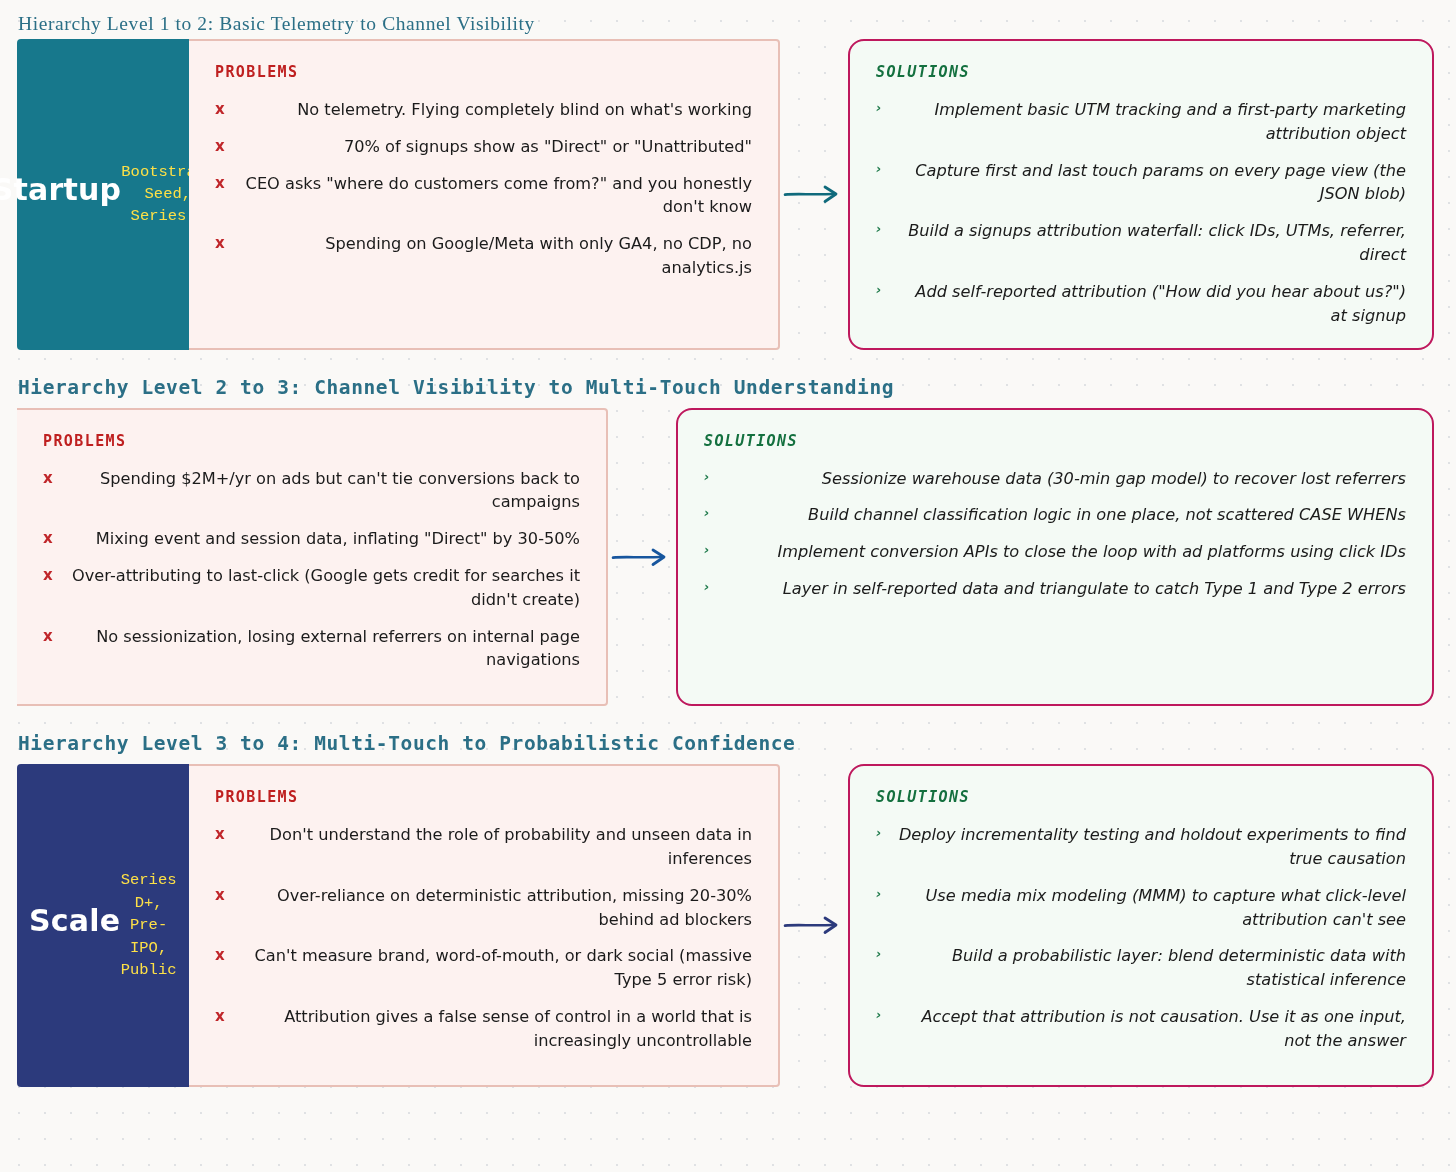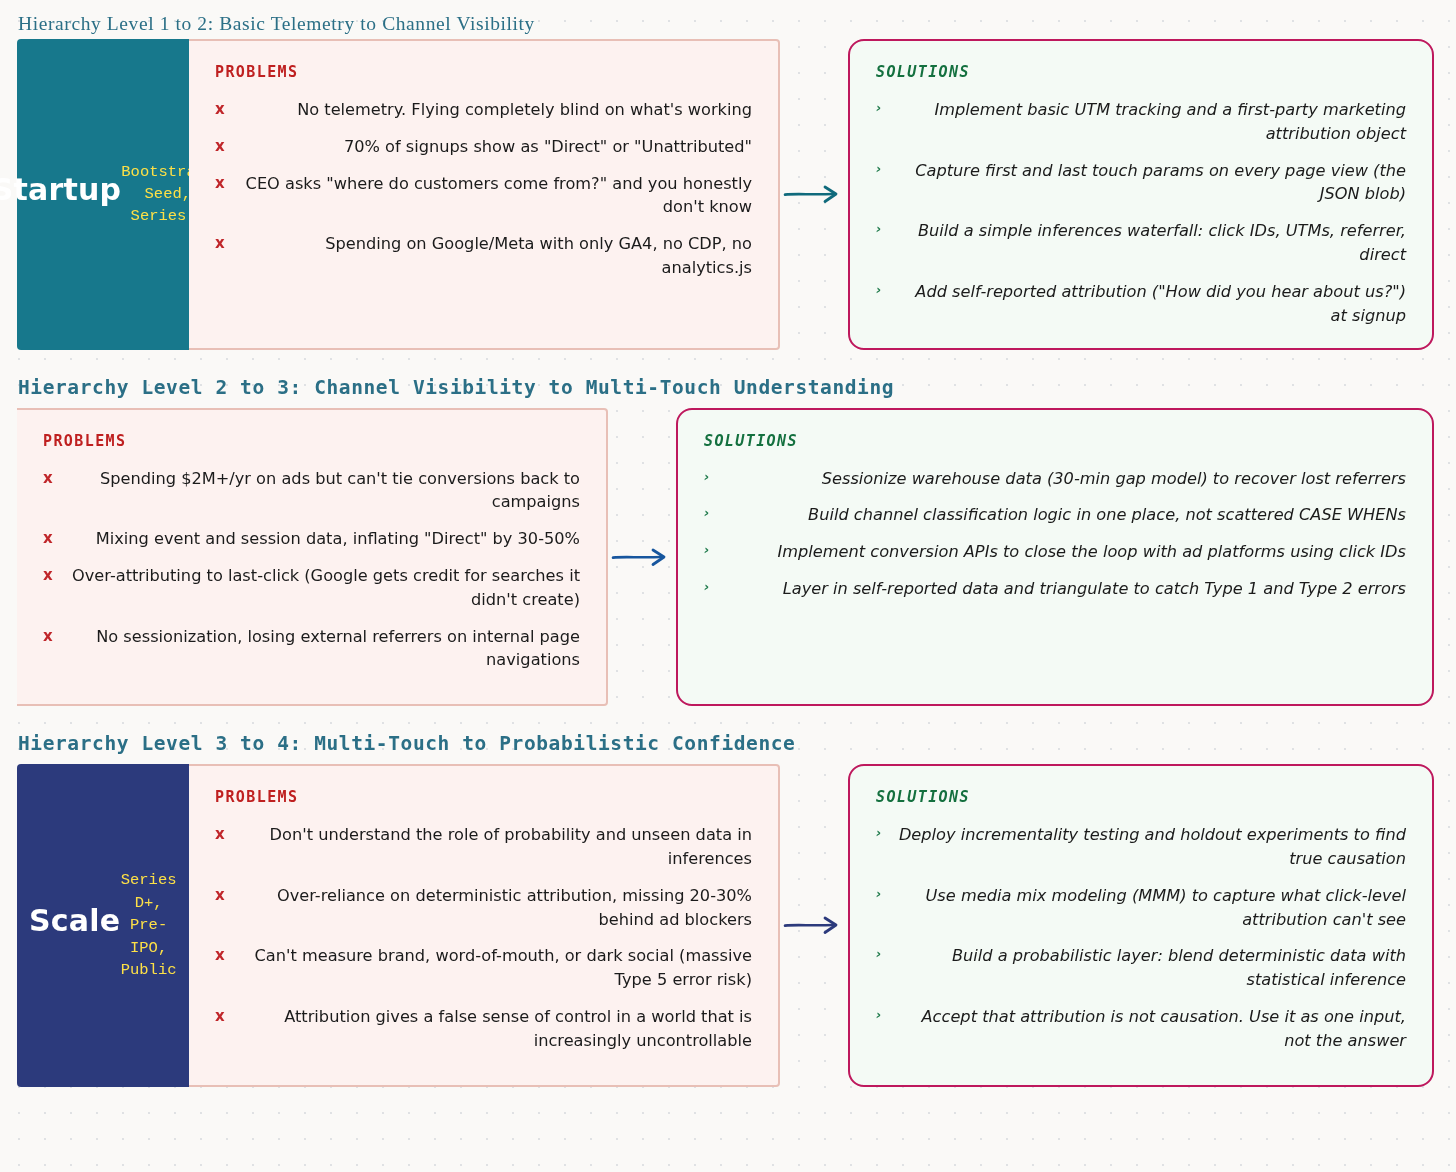--- a/index.html
+++ b/index.html
@@ -202,21 +202,21 @@
               <li>
                 <span class="marker chv">›</span>
                 <span class="itext">Implement basic UTM tracking and a first-party marketing attribution object</span>
               </li>
               <li>
                 <span class="marker chv">›</span>
                 <span class="itext">Capture first and last touch params on every page view (the JSON blob)</span>
               </li>
               <li>
                 <span class="marker chv">›</span>
-                <span class="itext">Build a simple inferences waterfall: click IDs, UTMs, referrer, direct</span>
+                <span class="itext">Build a signups attribution waterfall: click IDs, UTMs, referrer, direct</span>
               </li>
               <li>
                 <span class="marker chv">›</span>
                 <span class="itext">Add self-reported attribution ("How did you hear about us?") at signup</span>
               </li>
             </ul>
           </div>
         </div>
       </div>
       <div class="section">

